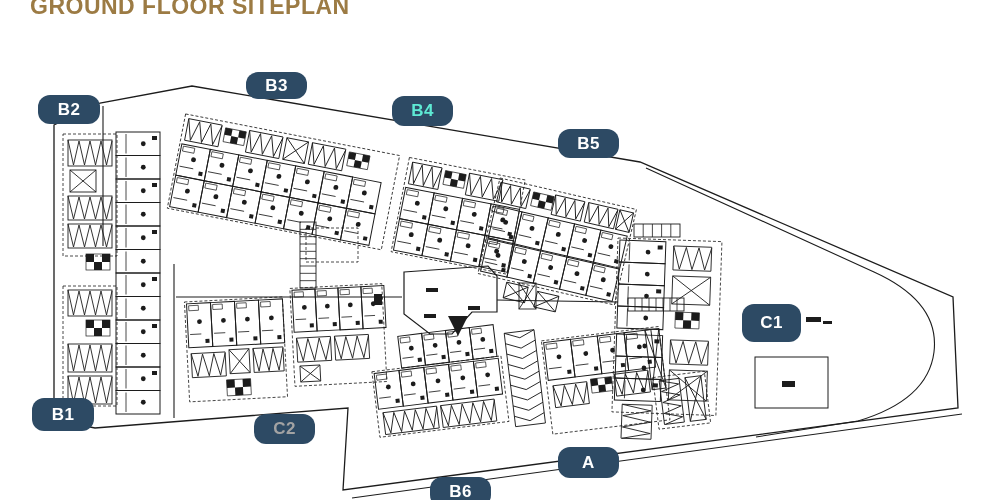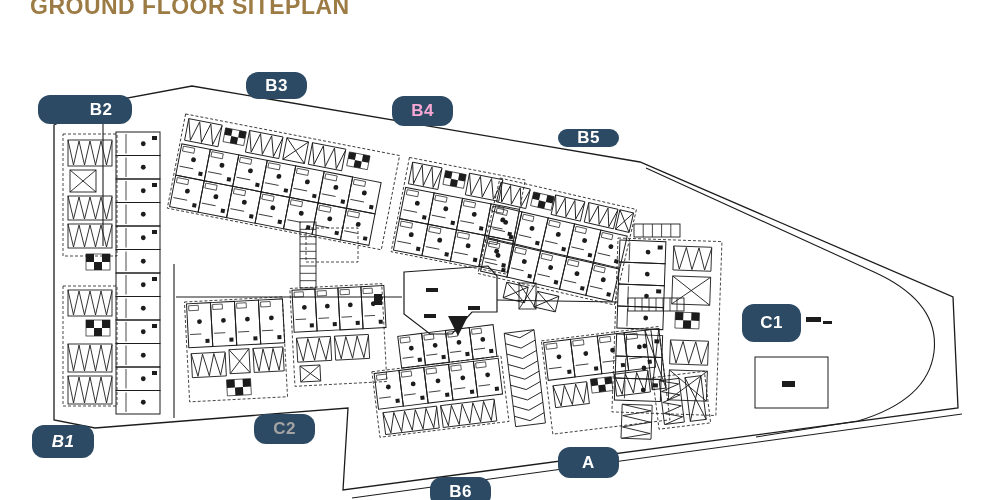--- a/index.html
+++ b/index.html
@@ -545,23 +545,23 @@
         <rect x="755" y="357" width="73" height="51" fill="none" stroke="#1c1c1c" stroke-width="1"></rect>
         <rect x="782" y="381" width="13" height="6" fill="#1c1c1c"></rect>
         <rect x="806" y="317" width="15" height="5" fill="#1c1c1c"></rect>
         <rect x="823" y="321" width="9" height="3" fill="#1c1c1c"></rect>
         <rect x="519" y="283" width="17" height="26" fill="none" stroke="#1c1c1c" stroke-width="0.9"></rect>
         <line x1="519" y1="283" x2="536" y2="309" stroke="#1c1c1c" stroke-width="0.9"></line>
         <line x1="536" y1="283" x2="519" y2="309" stroke="#1c1c1c" stroke-width="0.9"></line>
       </g>
     </svg>
   <div id="badges">
-      <div class="badge" style="left: 38px; top: 95px; width: 62px; height: 29px; background: rgb(45, 74, 100); color: rgb(255, 255, 255); padding-left: 32px;">B2</div>
+      <div class="badge" style="left: 38px; top: 95px; width: 62px; height: 29px; background: rgb(45, 74, 100); color: rgb(255, 255, 255);">B2</div>
       <div class="badge" style="left: 246px; top: 72px; width: 61px; height: 27px; background: rgb(45, 74, 100); color: rgb(255, 255, 255);">B3</div>
-      <div class="badge" style="left: 392px; top: 96px; width: 61px; height: 30px; background: rgb(45, 74, 100); color: #f9a8d4;">B4</div>
-      <div class="badge" style="left: 558px; top: 129px; width: 61px; height: 18px; background: rgb(45, 74, 100); color: rgb(255, 255, 255);">B5</div>
+      <div class="badge" style="left: 392px; top: 96px; width: 61px; height: 30px; background: rgb(45, 74, 100); color: #5eead4;">B4</div>
+      <div class="badge" style="left: 558px; top: 129px; width: 61px; height: 29px; background: rgb(45, 74, 100); color: rgb(255, 255, 255);">B5</div>
       <div class="badge" style="left: 742px; top: 304px; width: 59px; height: 38px; background: rgb(45, 74, 100); color: rgb(255, 255, 255);">C1</div>
-      <div class="badge" style="left: 32px; top: 425px; width: 62px; height: 33px; background: rgb(45, 74, 100); color: rgb(255, 255, 255); font-style: italic;">B1</div>
+      <div class="badge" style="left: 32px; top: 398px; width: 62px; height: 33px; background: rgb(45, 74, 100); color: rgb(255, 255, 255);">B1</div>
       <div class="badge" style="left: 246px; top: 414px; width: 61px; height: 30px; background: rgb(45, 74, 100); color: #a3a3a3; margin-left: 8px;">C2</div>
       <div class="badge" style="left: 558px; top: 447px; width: 61px; height: 31px; background: rgb(45, 74, 100); color: rgb(255, 255, 255);">A</div>
       <div class="badge" style="left: 430px; top: 477px; width: 61px; height: 30px; background: rgb(45, 74, 100); color: rgb(255, 255, 255);">B6</div>
     </div>
 </div>
 
 </body></html>

